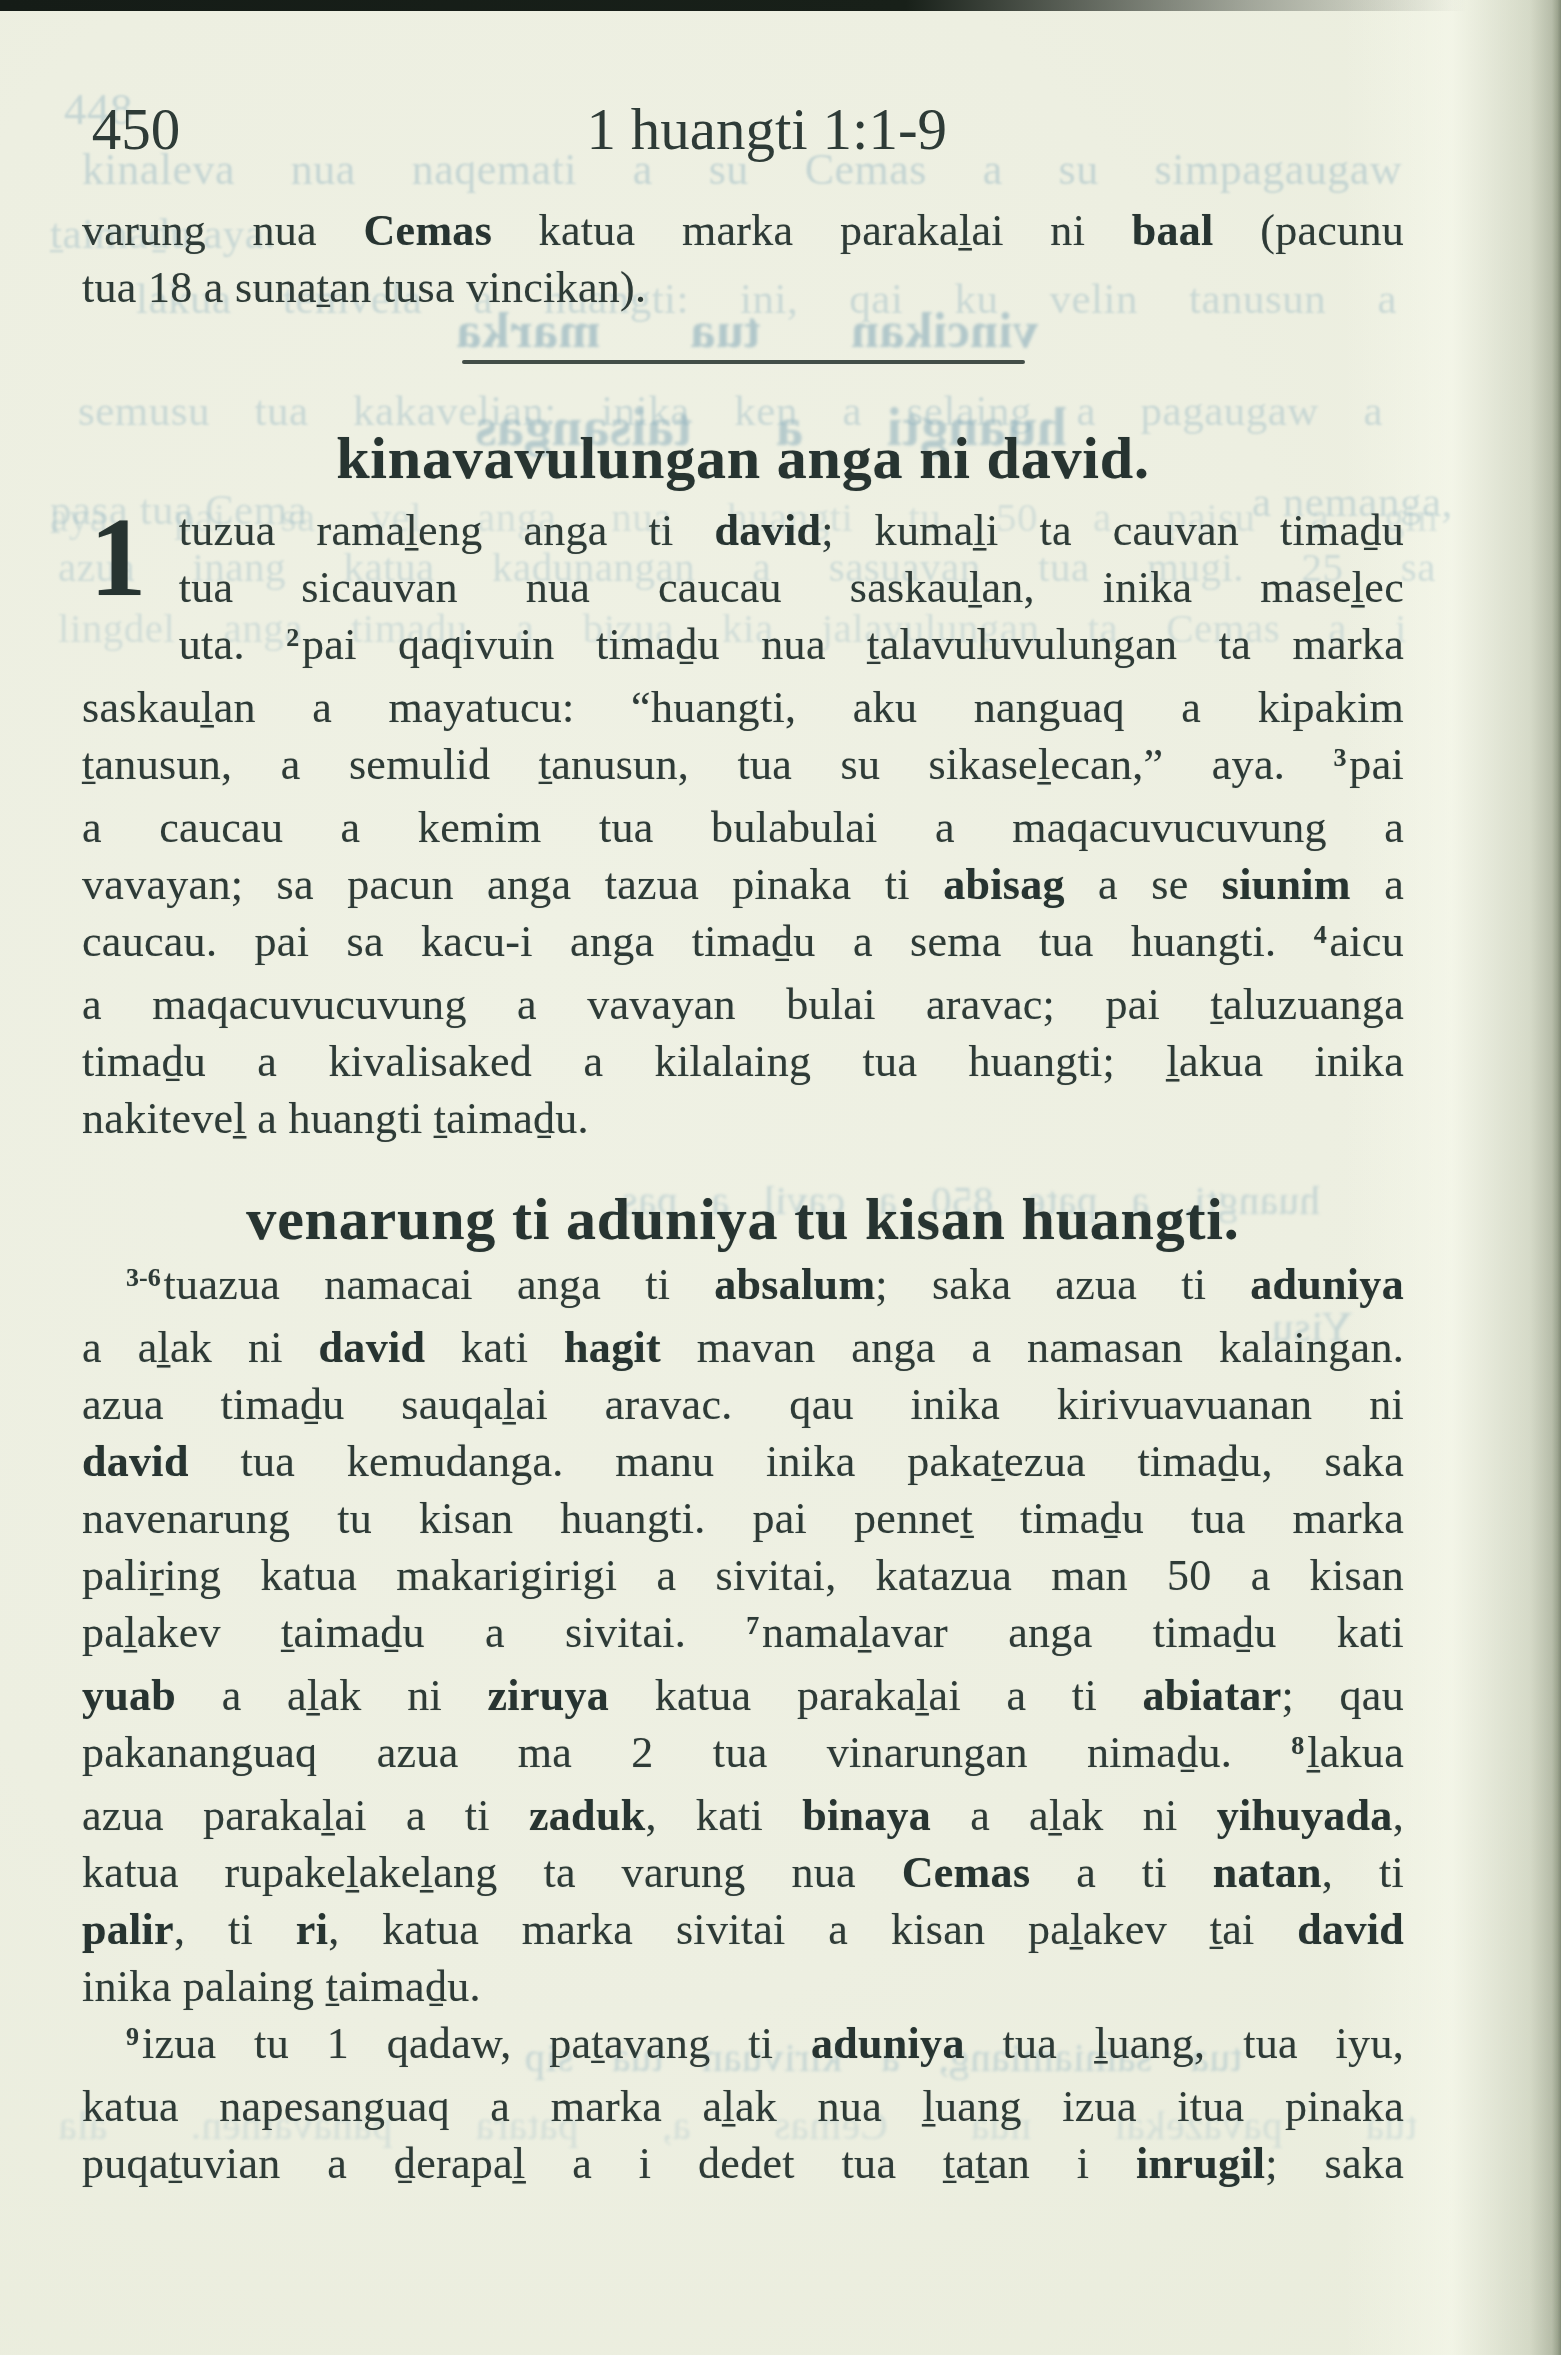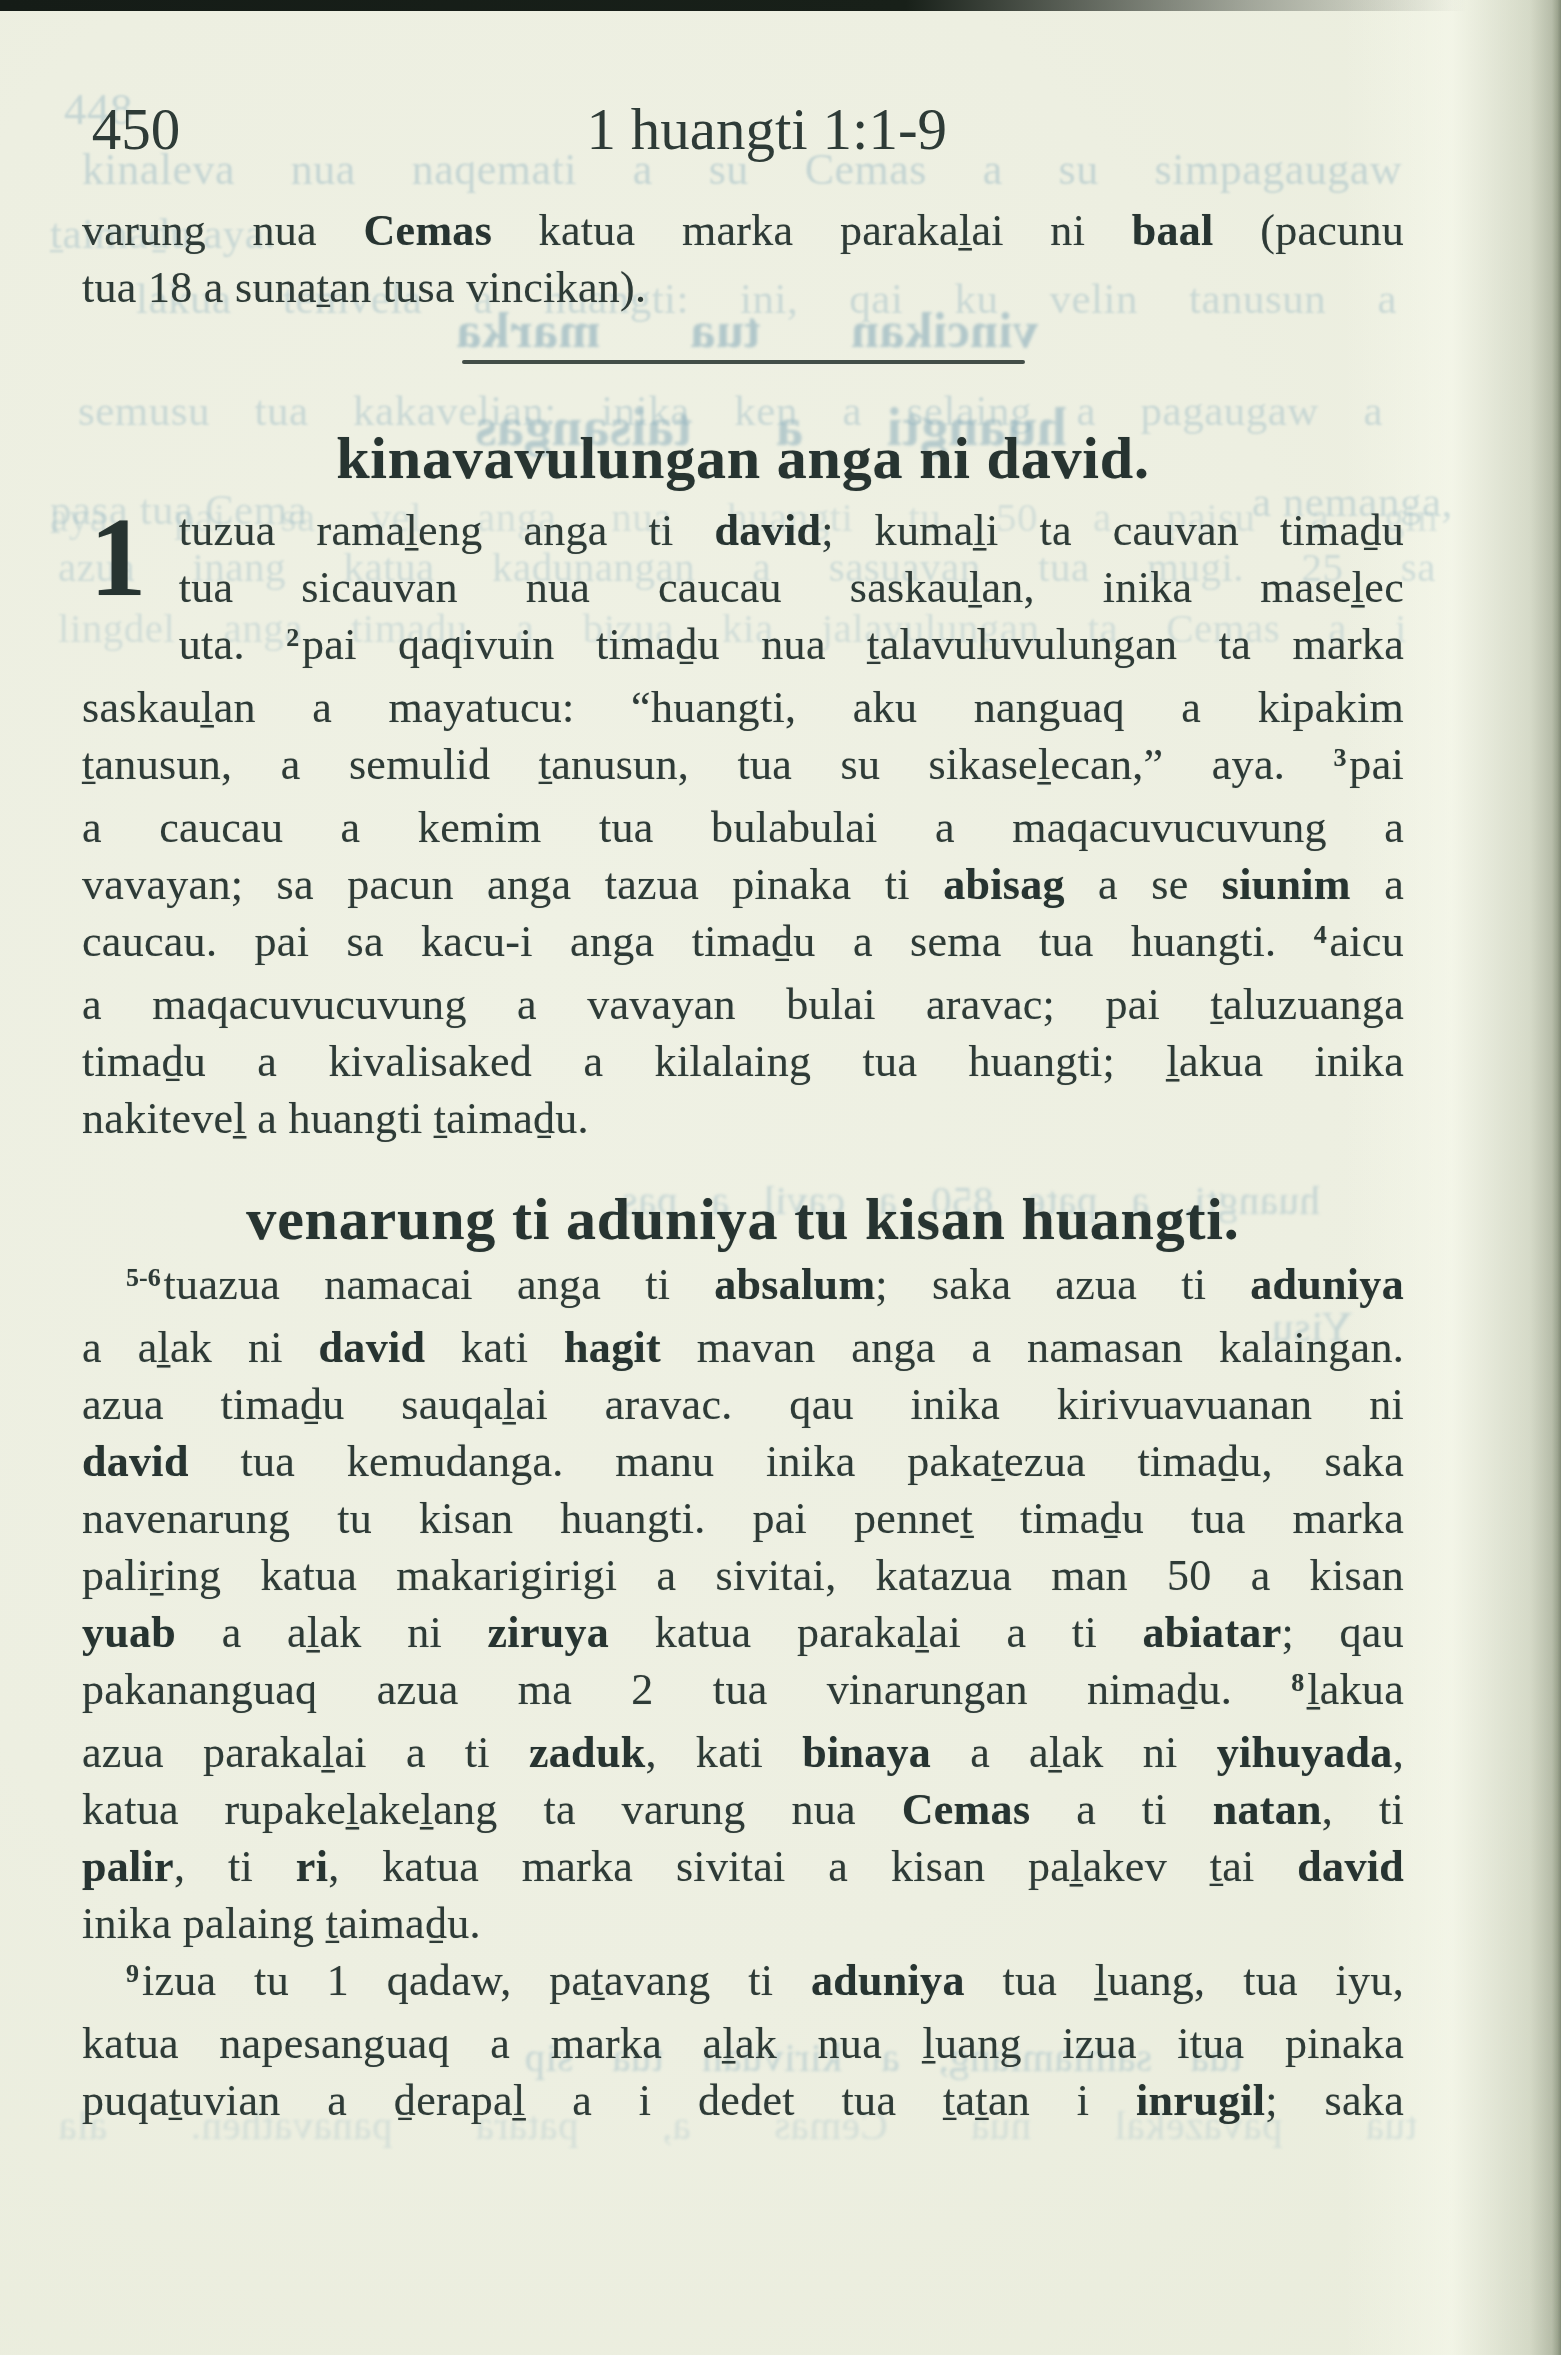--- a/index.html
+++ b/index.html
@@ -89,26 +89,27 @@
         <div class="line"><span>ṯanusun, a semulid ṯanusun, tua su sikaseḻecan,” aya. </span><span class="sup">3</span><span>pai</span></div>
         <div class="line"><span>a caucau a kemim tua bulabulai a maqacuvucuvung a</span></div>
         <div class="line"><span>vavayan; sa pacun anga tazua pinaka ti </span><span class="b">abisag</span><span> a se </span><span class="b">siunim</span><span> a</span></div>
         <div class="line"><span>caucau. pai sa kacu-i anga timaḏu a sema tua huangti. </span><span class="sup">4</span><span>aicu</span></div>
         <div class="line"><span>a maqacuvucuvung a vavayan bulai aravac; pai ṯaluzuanga</span></div>
         <div class="line"><span>timaḏu a kivalisaked a kilalaing tua huangti; ḻakua inika</span></div>
         <div class="line end"><span>nakiteveḻ a huangti ṯaimaḏu.</span></div>
       </div>
       <div class="heading" style="margin-top: 44px;">venarung ti aduniya tu kisan huangti.</div>
       <div class="para" style="margin-top: 7.8px;">
-        <div class="line ind"><span class="sup">5-6</span><span>tuazua namacai anga ti </span><span class="b">absalum</span><span>; saka azua ti </span><span class="b">aduniya</span></div>
+        <div class="line ind"><span class="sup">3-6</span><span>tuazua namacai anga ti </span><span class="b">absalum</span><span>; saka azua ti </span><span class="b">aduniya</span></div>
         <div class="line"><span>a aḻak ni </span><span class="b">david</span><span> kati </span><span class="b">hagit</span><span> mavan anga a namasan kalaingan.</span></div>
         <div class="line"><span>azua timaḏu sauqaḻai aravac.  qau inika kirivuavuanan ni</span></div>
         <div class="line"><span class="b">david</span><span> tua kemudanga.  manu inika pakaṯezua timaḏu, saka</span></div>
         <div class="line"><span>navenarung tu kisan huangti.  pai penneṯ timaḏu tua marka</span></div>
         <div class="line"><span>paliṟing katua makarigirigi a sivitai, katazua man 50 a kisan</span></div>
+        <div class="line"><span>paḻakev ṯaimaḏu a sivitai.  </span><span class="sup">7</span><span>namaḻavar anga timaḏu kati</span></div>
         <div class="line"><span class="b">yuab</span><span> a aḻak ni </span><span class="b">ziruya</span><span> katua parakaḻai a ti </span><span class="b">abiatar</span><span>; qau</span></div>
         <div class="line"><span>pakananguaq azua ma 2 tua vinarungan nimaḏu.  </span><span class="sup">8</span><span>ḻakua</span></div>
         <div class="line"><span>azua parakaḻai a ti </span><span class="b">zaduk</span><span>, kati </span><span class="b">binaya</span><span> a aḻak ni </span><span class="b">yihuyada</span><span>,</span></div>
         <div class="line"><span>katua rupakeḻakeḻang ta varung nua </span><span class="b">Cemas</span><span> a ti </span><span class="b">natan</span><span>, ti</span></div>
         <div class="line"><span class="b">palir</span><span>, ti </span><span class="b">ri</span><span>, katua marka sivitai a kisan paḻakev ṯai </span><span class="b">david</span></div>
         <div class="line end"><span>inika palaing ṯaimaḏu.</span></div>
       </div>
       <div class="para" style="margin-top: 0px;">
         <div class="line ind"><span class="sup">9</span><span>izua tu 1 qadaw, paṯavang ti </span><span class="b">aduniya</span><span> tua ḻuang, tua iyu,</span></div>
         <div class="line"><span>katua napesanguaq a marka aḻak nua ḻuang izua itua pinaka</span></div>

